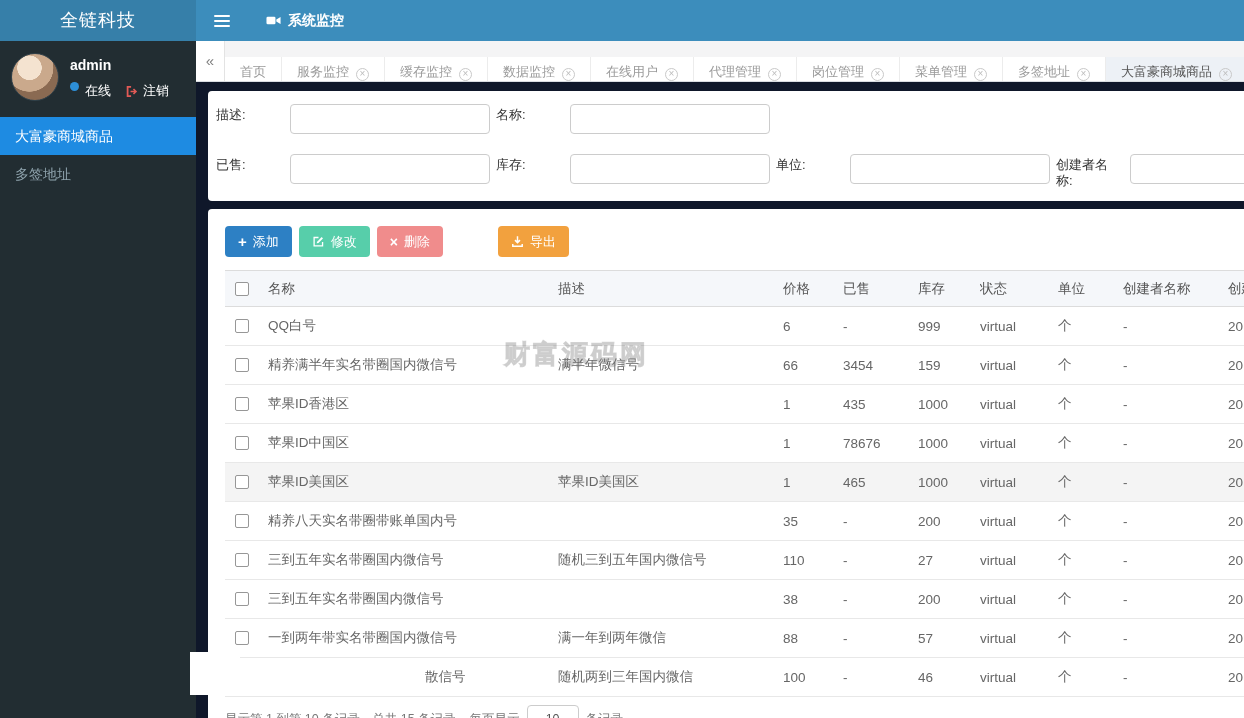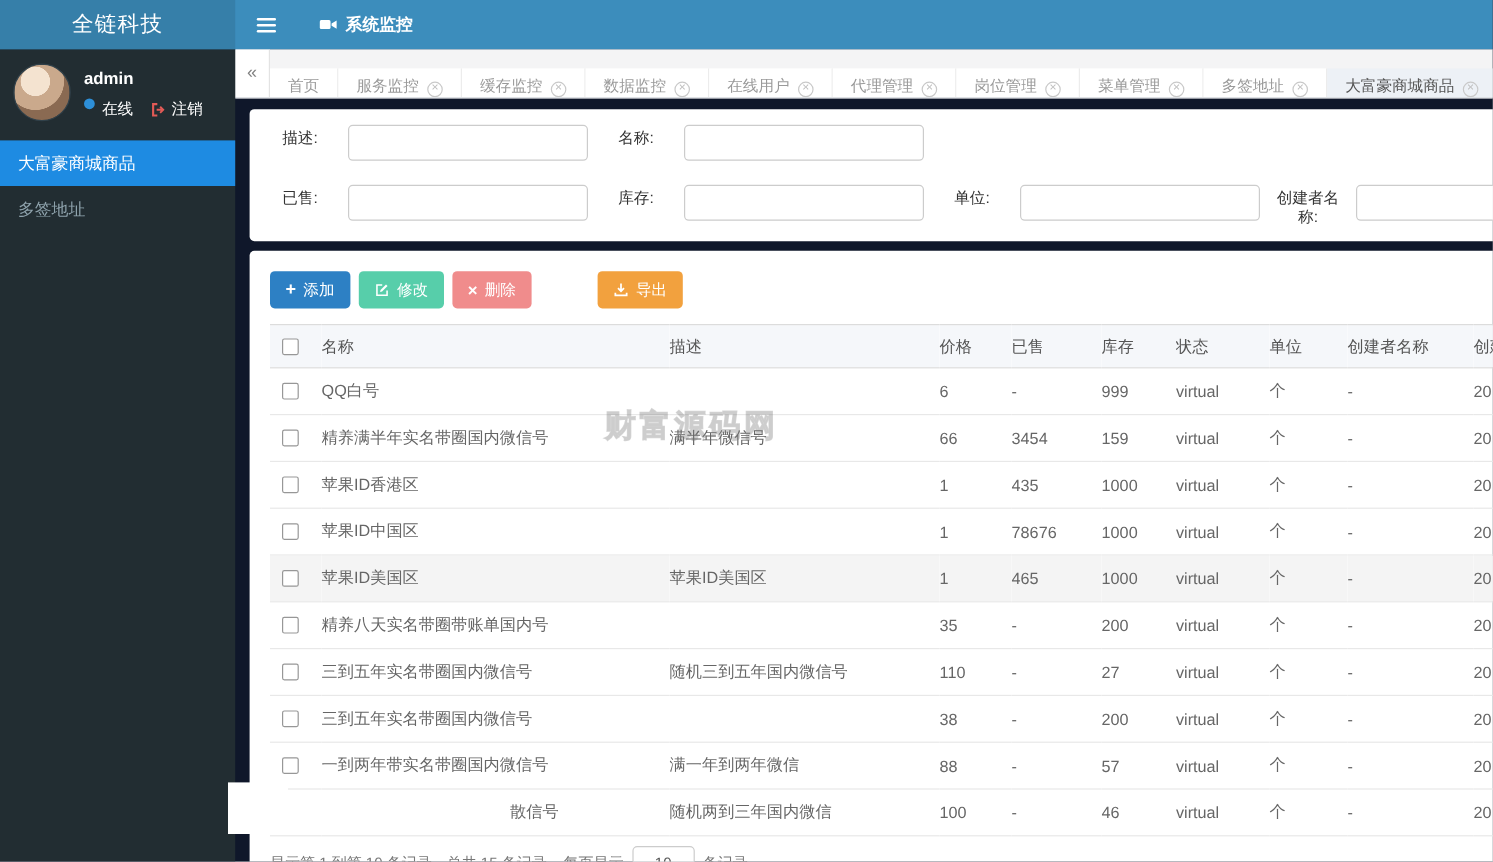--- a/index.html
+++ b/index.html
@@ -40,21 +40,21 @@
   .tab { background:#fff; border-right:1px solid #ececec; padding:0 15px; display:flex; align-items:flex-end; gap:7px; font-size:13px; color:#9a9a9a; white-space:nowrap; cursor:pointer;margin-top:16px; }
   .tab.active { background:#edf1f6; color:#555; }
   .tab-close { width:13px; height:13px; border:1px solid #c9c9c9; border-radius:50%; color:#bdbdbd; font-size:10px; line-height:10px; text-align:center; flex:0 0 13px; }
 
   
   .page { padding:9px 0 0 12px; }
   .panel { background:#fff; border-radius:4px; width:1130px; }
   .panel-search { height:110px; padding:13px 0 0 8px; }
   .form-row { display:flex; height:30px; margin-bottom:20px; }
   .field { width:280px; display:flex; align-items:flex-start; }
-  .field label { width:74px; padding-right:6px; padding-top:3px; text-align:center; font-size:13px; color:#333; line-height:1.25; flex:0 0 74px; }
+  .field label { width:74px; padding-right:6px; padding-top:3px; text-align:left; font-size:13px; color:#333; line-height:1.25; flex:0 0 74px; }
   .field input { width:200px; height:30px; border:1px solid #ccc; border-radius:4px; outline:none; padding:0 8px; font-size:13px; color:#555; }
 
   .panel-table { margin-top:8px; height:548px; padding:17px 0 0 17px; position:relative; }
   .toolbar { display:flex; gap:7px; }
   .btn { height:31px; padding:0 13px; border:none; border-radius:4px; color:#fff; font-size:13px; display:inline-flex; align-items:center; gap:6px; cursor:pointer; font-family:inherit; }
   .btn-add { background:#2d80c4; }
   .btn-edit { background:#57ceaa; }
   .btn-delete { background:#f08c8c; }
   .btn-export { background:#f2a13e;margin-left:48px; }
   .btn .plus-glyph { font-size:15px; font-weight:bold; line-height:1; }

